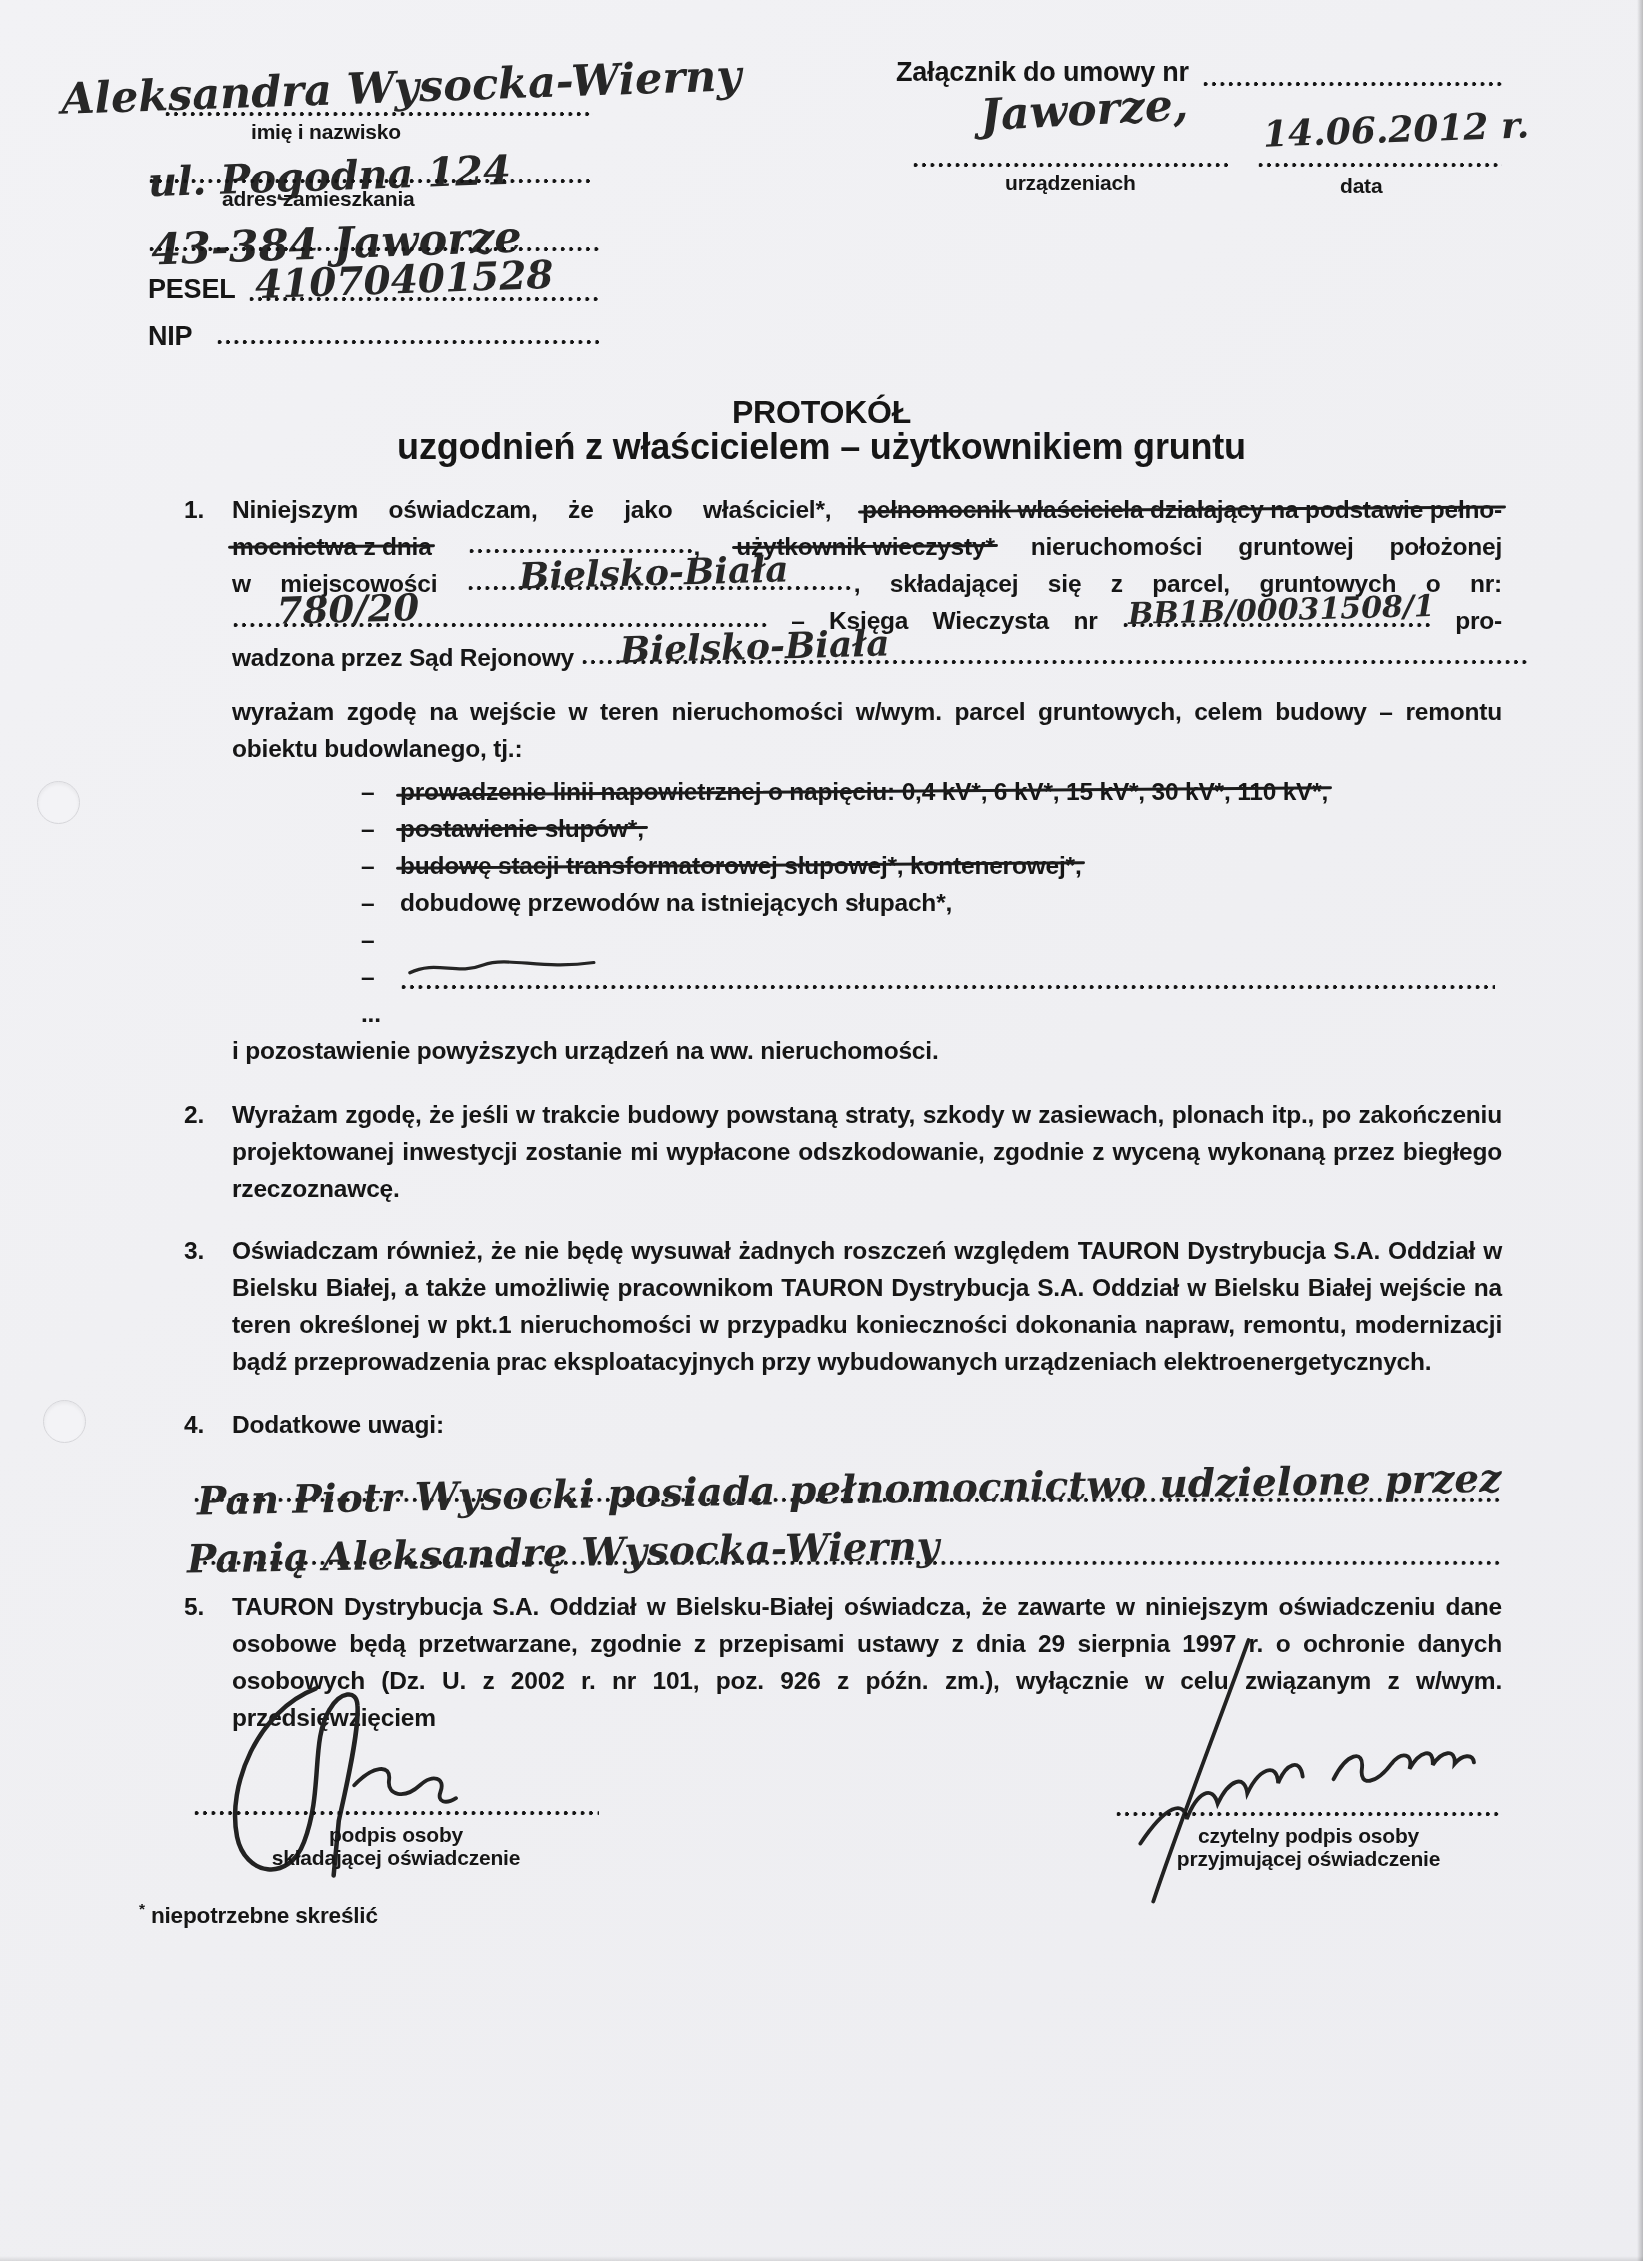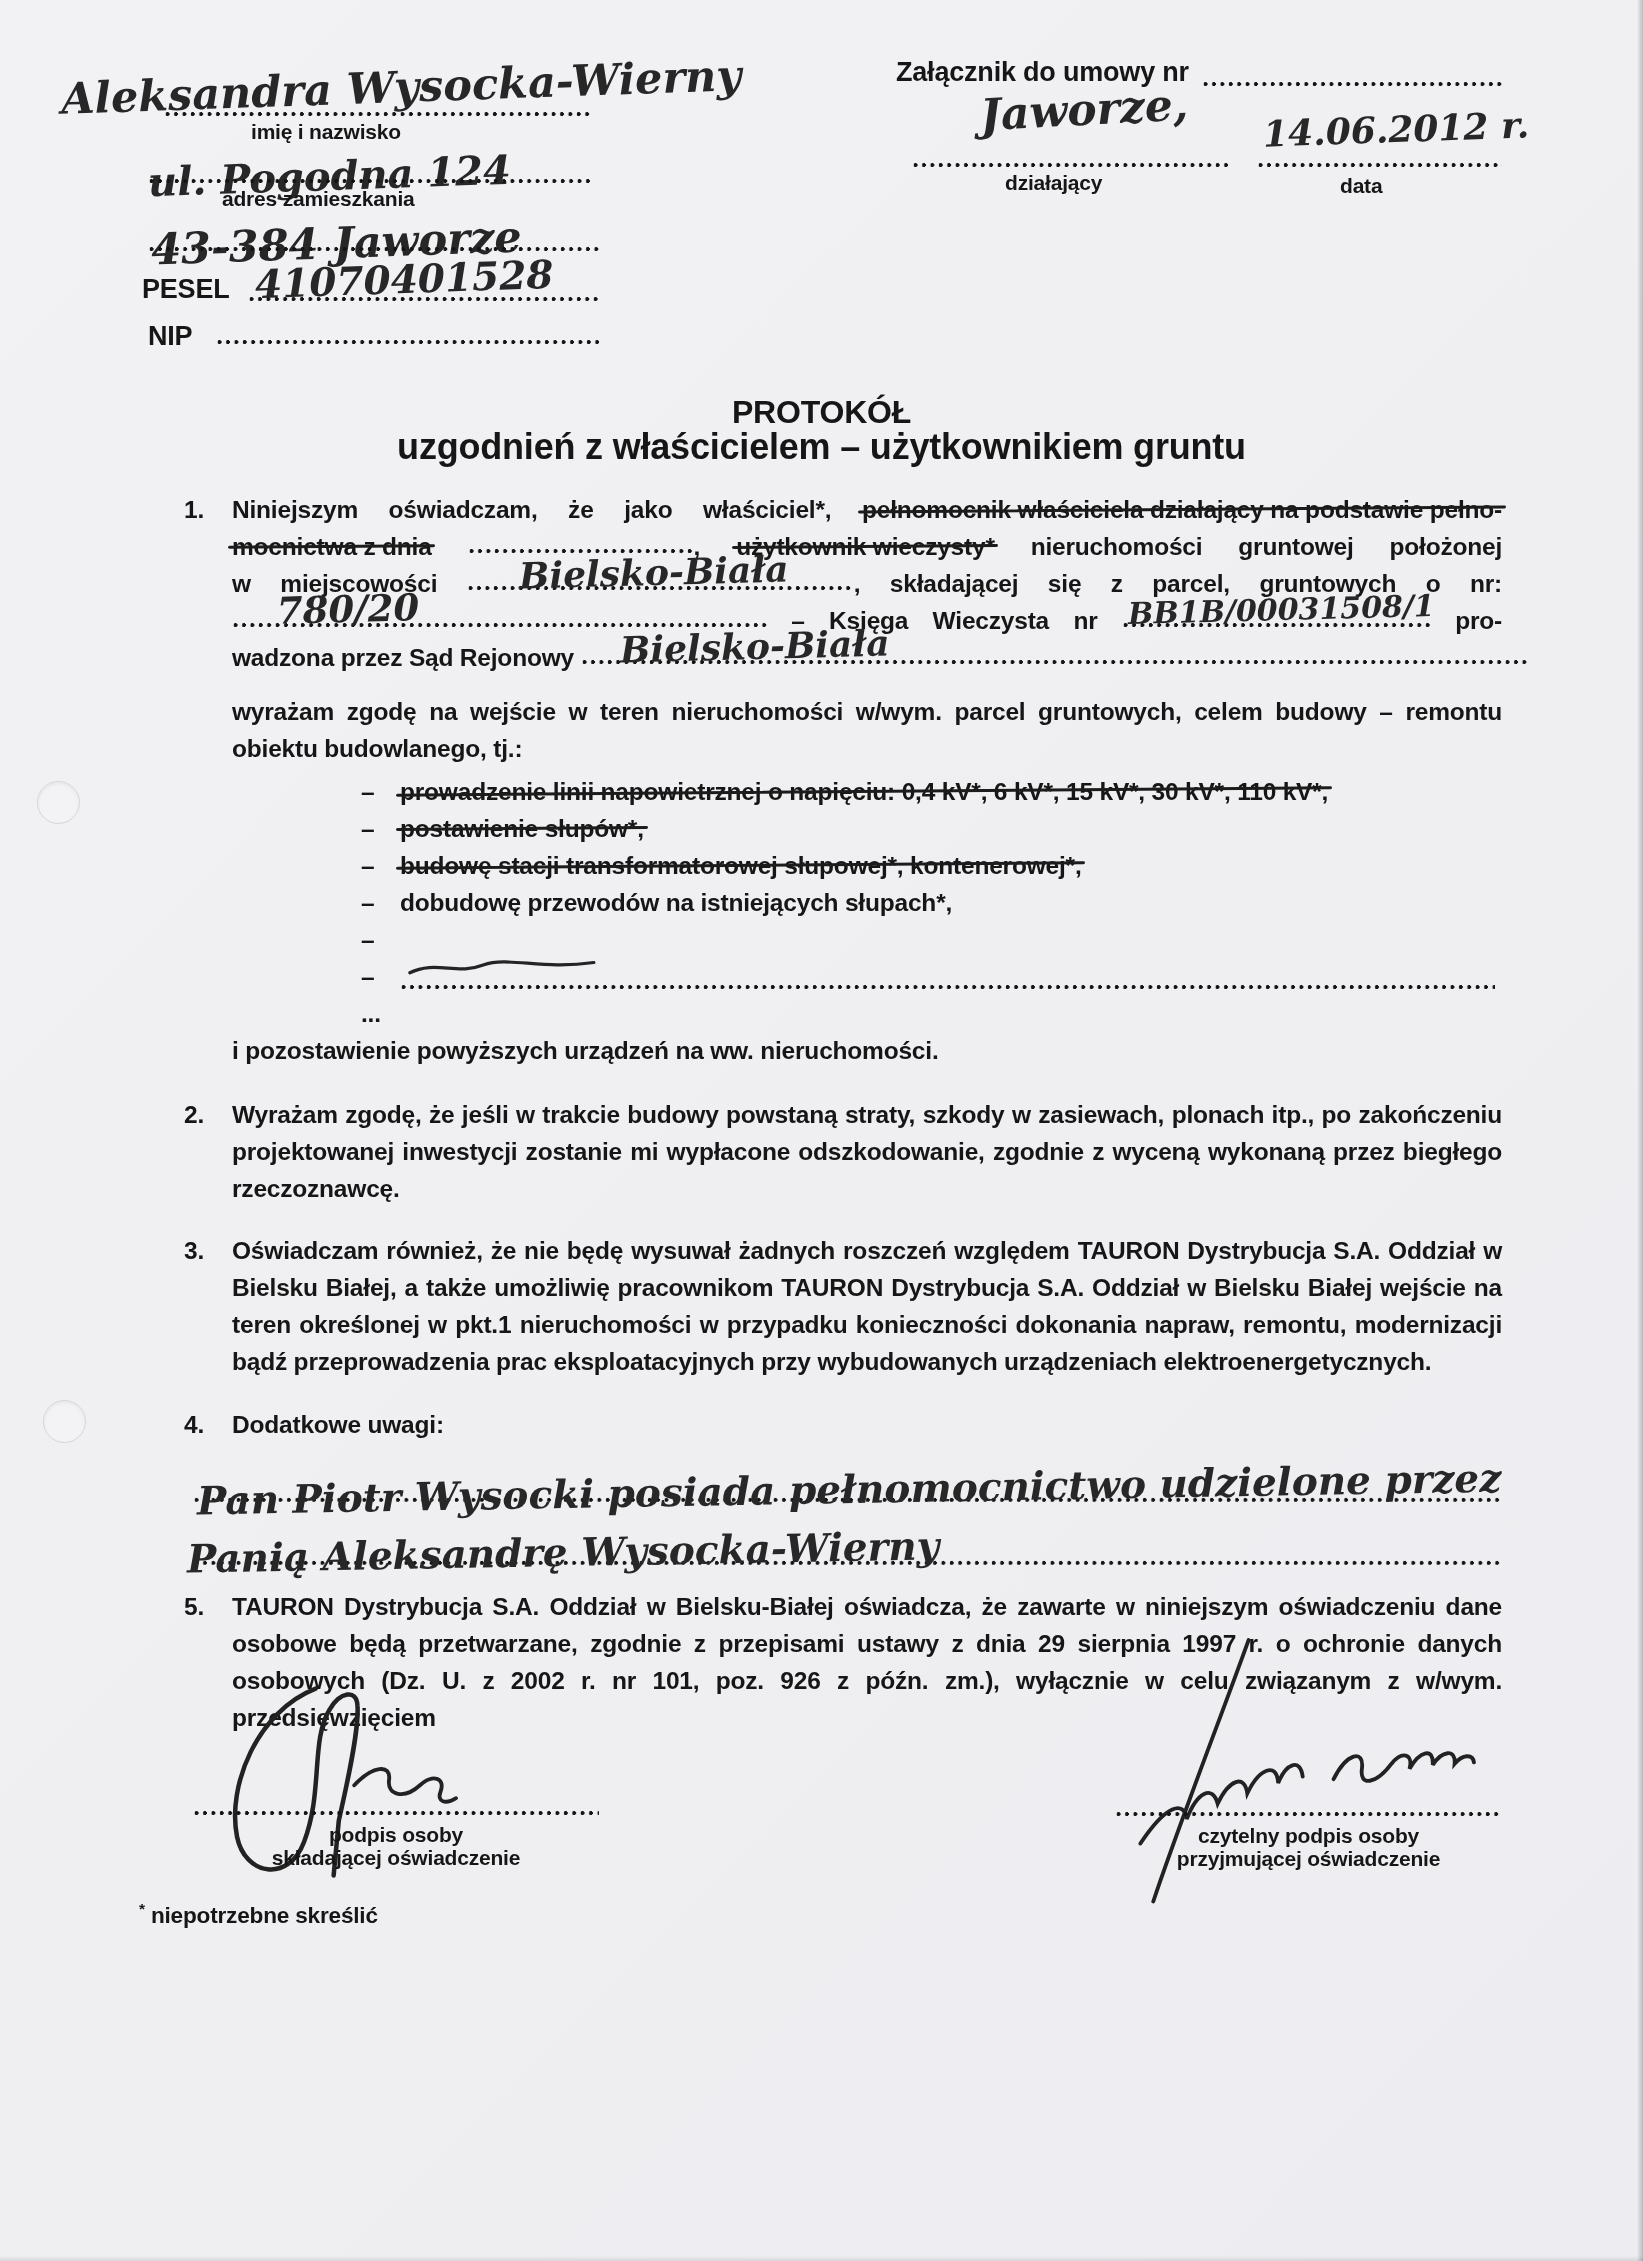--- a/index.html
+++ b/index.html
@@ -85,39 +85,39 @@
     <span class="dotline abs" style="left:164px;top:110px;width:429px;"></span>
     <span class="abs lbl" style="left:251px;top:120px;">imię i nazwisko</span>
 
     <span class="abs hw" style="left:148px;top:152px;font-size:40px;transform:rotate(-2deg);">ul. Pogodna 124</span>
     <span class="dotline abs" style="left:148px;top:177px;width:445px;"></span>
     <span class="abs lbl" style="left:222px;top:187px;">adres zamieszkania</span>
 
     <span class="abs hw" style="left:151px;top:218px;font-size:43px;transform:rotate(-2deg);">43-384 Jaworze</span>
     <span class="dotline abs" style="left:148px;top:245px;width:451px;"></span>
 
-    <span class="abs t42" style="left:142px;top:274px;">PESEL</span>
+    <span class="abs t42" style="left:148px;top:274px;">PESEL</span>
     <span class="abs hw" style="left:255px;top:256px;font-size:39px;transform:rotate(-2deg);">41070401528</span>
     <span class="dotline abs" style="left:248px;top:295px;width:351px;"></span>
 
     <span class="abs t42" style="left:148px;top:321px;">NIP</span>
     <span class="dotline abs" style="left:216px;top:338px;width:383px;"></span>
   </div>
 
   <div>
     <span class="abs t42" style="left:896px;top:57px;">Załącznik do umowy nr</span>
     <span class="dotline abs" style="left:1202px;top:80px;width:300px;"></span>
 
     <span class="abs hw" style="left:980px;top:84px;font-size:44px;transform:rotate(-3deg);">Jaworze,</span>
     <span class="abs hw" style="left:1263px;top:108px;font-size:36px;transform:rotate(-2deg);">14.06.2012 r.</span>
 
     <span class="dotline abs" style="left:912px;top:161px;width:316px;"></span>
     <span class="dotline abs" style="left:1257px;top:161px;width:245px;"></span>
 
-    <span class="abs lbl" style="left:1005px;top:171px;">działający</span>
+    <span class="abs lbl" style="left:1005px;top:171px;">urządzeniach</span>
     <span class="abs lbl" style="left:1340px;top:174px;">data</span>
   </div>
 
   <div class="abs" style="left:0;right:0;top:394px;text-align:center;">
     <div style="font-size:32px;line-height:36px;">PROTOKÓŁ</div>
     <div style="font-size:36px;line-height:34px;">uzgodnień z właścicielem – użytkownikiem gruntu</div>
   </div>
 
   <div class="abs t38" style="left:184px;top:491px;width:1318px;">
 

